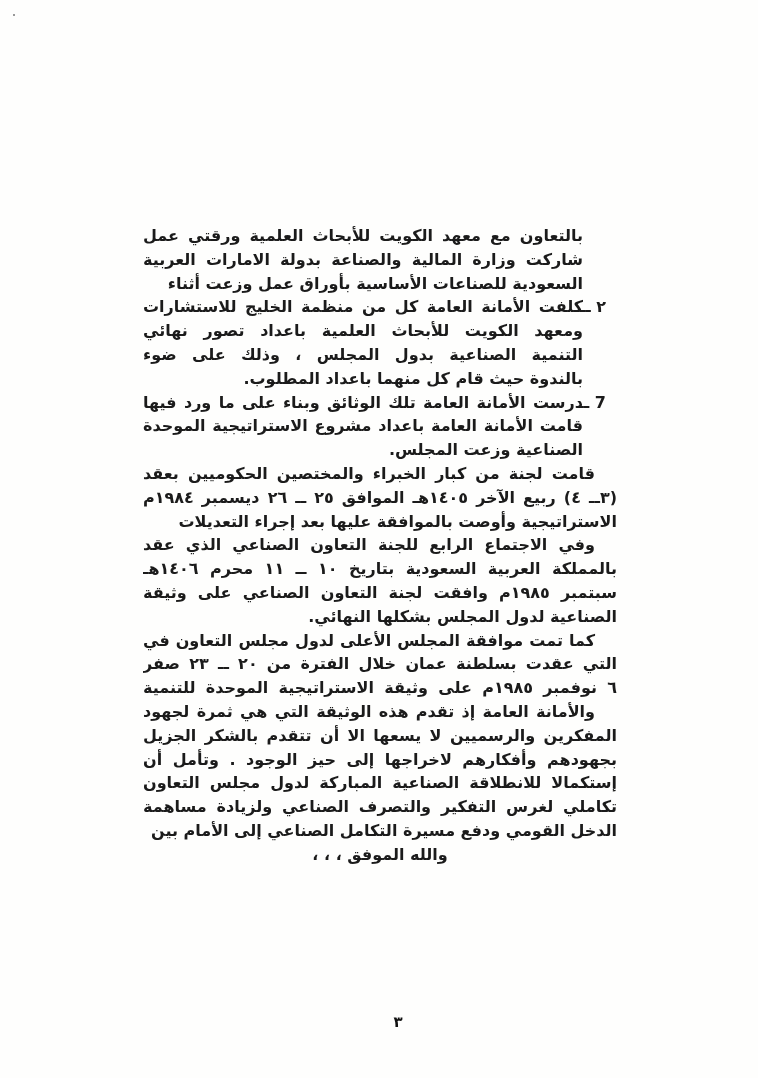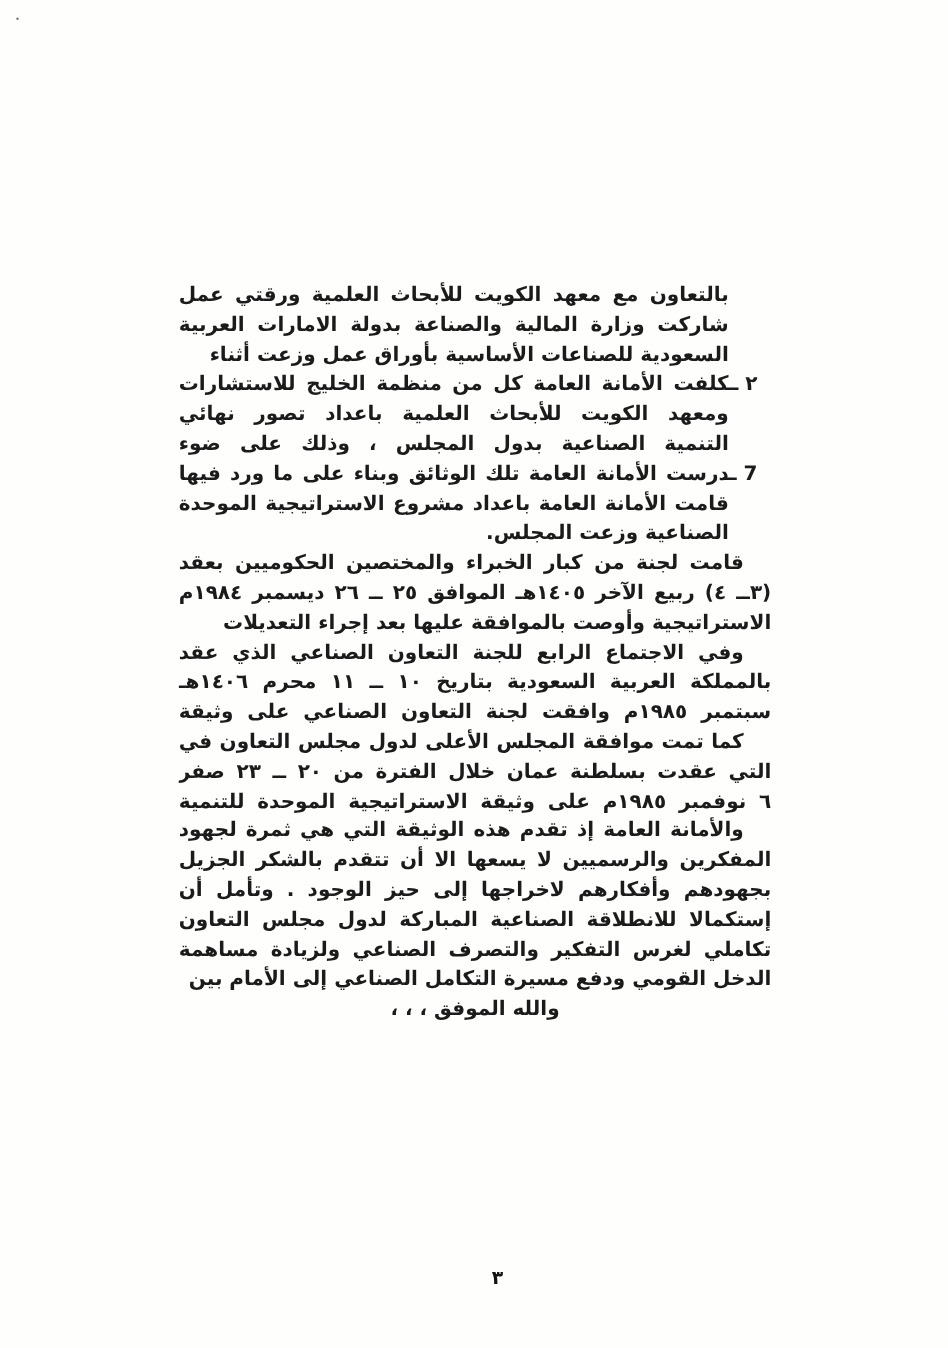--- a/index.html
+++ b/index.html
@@ -74,20 +74,21 @@
       <div class="line">شاركت وزارة المالية والصناعة بدولة الامارات العربية المتحدة والشركة</div>
       <div class="line end">السعودية للصناعات الأساسية بأوراق عمل وزعت أثناء إنعقاد الندوة.</div>
     </div>
 
     <div class="item">
       <div class="num">٢ ــ</div>
       <div class="body">
         <div class="line">كلفت الأمانة العامة كل من منظمة الخليج للاستشارات الصناعية</div>
         <div class="line">ومعهد الكويت للأبحاث العلمية باعداد تصور نهائي لاستراتيجية</div>
         <div class="line">التنمية الصناعية بدول المجلس ، وذلك على ضوء مشاركتهما الفعالة</div>
+        <div class="line end">بالندوة حيث قام كل منهما باعداد المطلوب.</div>
       </div>
     </div>
 
     <div class="item">
       <div class="num">7 ــ</div>
       <div class="body">
         <div class="line">درست الأمانة العامة تلك الوثائق وبناء على ما ورد فيها من أفكار ،</div>
         <div class="line">قامت الأمانة العامة باعداد مشروع الاستراتيجية الموحدة للتنمية</div>
         <div class="line end">الصناعية وزعت المجلس.</div>
       </div>
@@ -96,20 +97,21 @@
     <div>
       <div class="line indent">قامت لجنة من كبار الخبراء والمختصين الحكوميين بعقد إجتماع بتاريخ</div>
       <div class="line">(٣ــ ٤) ربيع الآخر ١٤٠٥هـ الموافق ٢٥ ــ ٢٦ ديسمبر ١٩٨٤م لدراسة مشروع</div>
       <div class="line end">الاستراتيجية وأوصت بالموافقة عليها بعد إجراء التعديلات اللازمة عليها.</div>
     </div>
 
     <div>
       <div class="line indent">وفي الاجتماع الرابع للجنة التعاون الصناعي الذي عقد بمدينة الخبر</div>
       <div class="line">بالمملكة العربية السعودية بتاريخ ١٠ ــ ١١ محرم ١٤٠٦هـ الموافق ٢٤ ــ ٢٥</div>
       <div class="line">سبتمبر ١٩٨٥م وافقت لجنة التعاون الصناعي على وثيقة الأستراتيجية</div>
+      <div class="line end">الصناعية لدول المجلس بشكلها النهائي.</div>
     </div>
 
     <div>
       <div class="line indent">كما تمت موافقة المجلس الأعلى لدول مجلس التعاون في دورته السادسة</div>
       <div class="line">التي عقدت بسلطنة عمان خلال الفترة من ٢٠ ــ ٢٣ صفر ١٤٠٦هـ الموافق ٣ ــ</div>
       <div class="line">٦ نوفمبر ١٩٨٥م على وثيقة الاستراتيجية الموحدة للتنمية الصناعية لدول</div>
     </div>
 
     <div>
       <div class="line indent">والأمانة العامة إذ تقدم هذه الوثيقة التي هي ثمرة لجهود مخلصة من</div>

